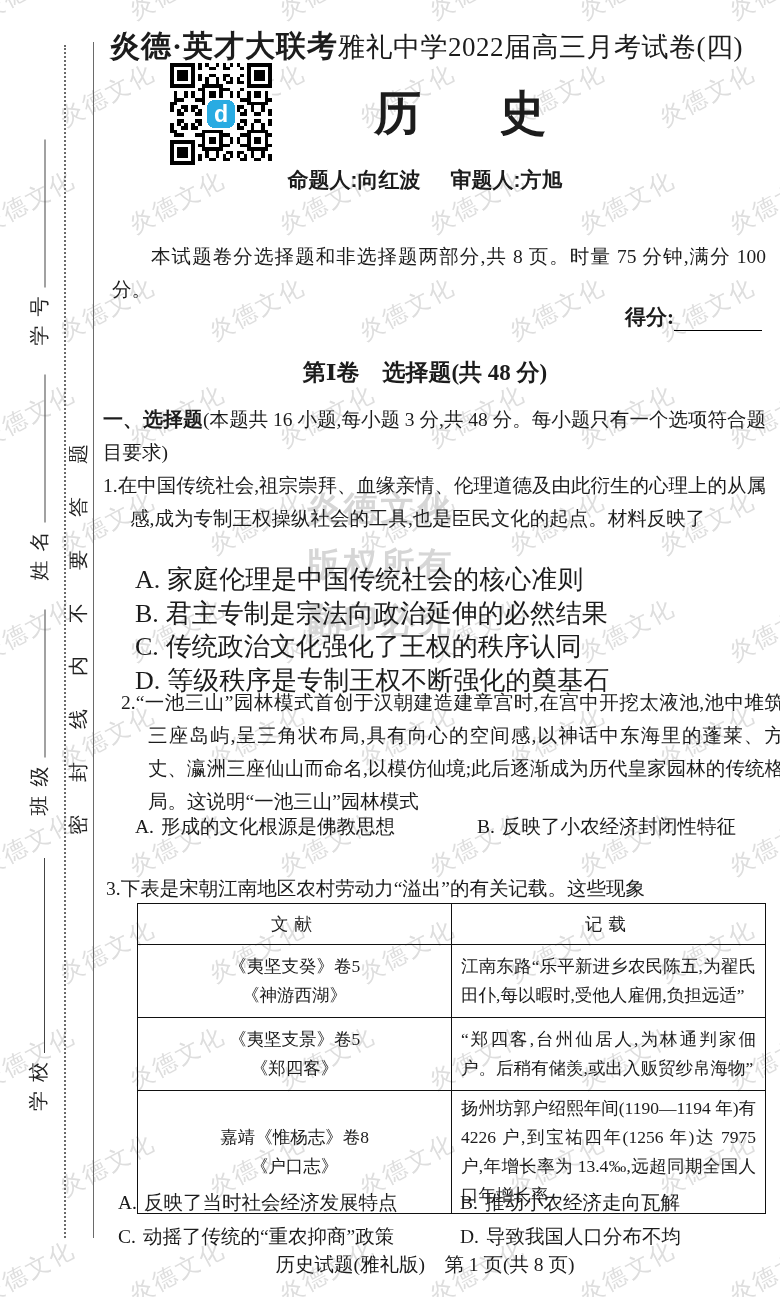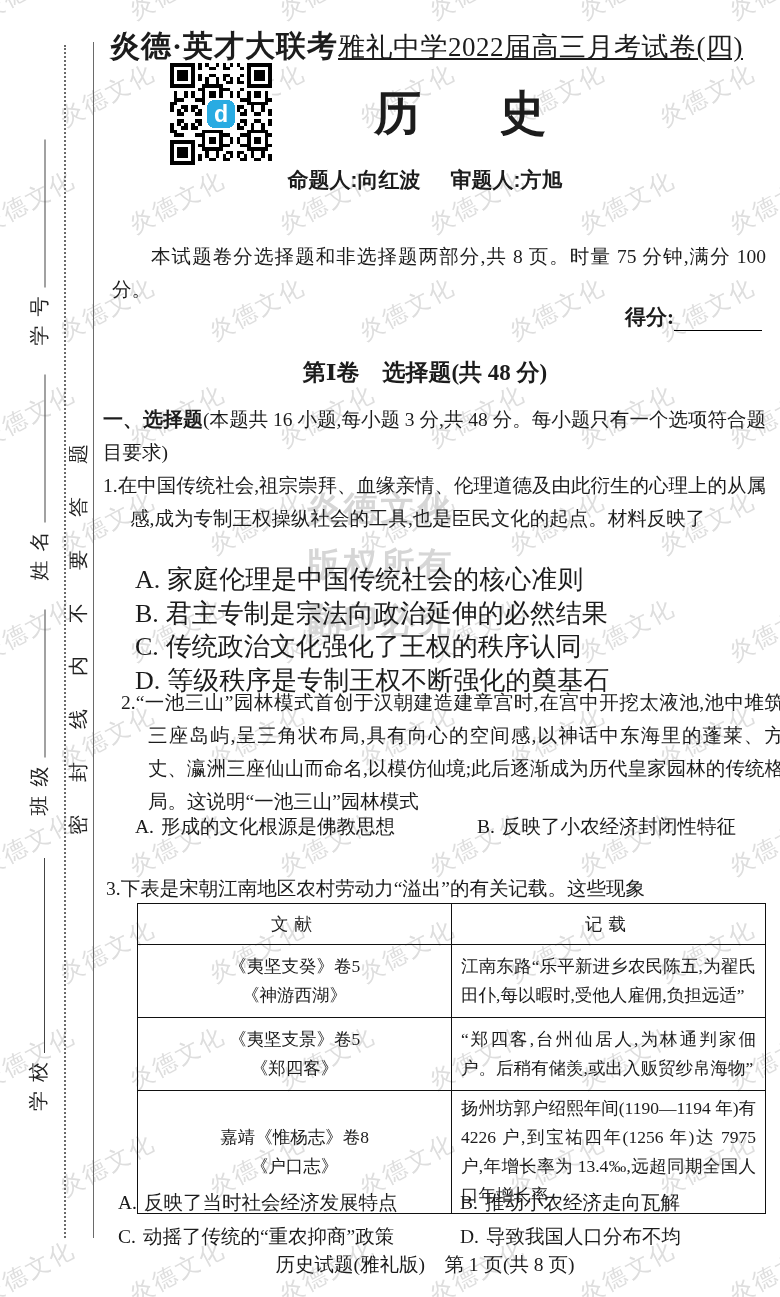--- a/index.html
+++ b/index.html
@@ -16,21 +16,21 @@
   .vline-solid{position:absolute;left:93px;top:42px;height:1196px;border-left:1.5px solid #6a6a6a;z-index:1;}
   .v-field{position:absolute;height:26px;transform:rotate(-90deg);font-size:20px;letter-spacing:9px;
       white-space:nowrap;color:#222;z-index:1;}
   .v-field .blank{display:inline-block;border-bottom:1.2px solid #444;height:16px;}
   .v-seal{position:absolute;left:-147px;top:597px;width:450px;height:26px;transform:rotate(-90deg);
       font-size:20px;letter-spacing:33px;white-space:nowrap;color:#222;z-index:1;}
   
   .abs{position:absolute;z-index:2;}
   #header-line{left:110px;top:26px;width:662px;white-space:nowrap;}
   #header-line .series{font-weight:900;font-size:30px;letter-spacing:1px;}
-  #header-line .exam-name{font-weight:500;font-size:27px;letter-spacing:0.5px;text-decoration:underline;}
+  #header-line .exam-name{font-weight:500;font-size:27px;letter-spacing:0.5px;}
   #qr-box{left:170px;top:63px;width:102px;height:102px;}
   #subject-title{left:280px;top:82px;width:360px;display:flex;justify-content:center;gap:78px;
       font-size:47px;font-weight:600;}
   #proposer-line{left:100px;top:166px;width:650px;text-align:center;
       font-family:"Liberation Sans","DejaVu Sans",sans-serif;font-weight:700;font-size:21px;}
   #proposer-line .gap{display:inline-block;width:30px;}
   #intro-para{left:112px;top:240px;width:654px;font-size:19.5px;line-height:33px;
       text-indent:39px;text-align:justify;}
   #score-line{left:400px;top:303px;width:362px;display:flex;justify-content:flex-end;
       align-items:flex-end;font-weight:700;font-size:21px;}

